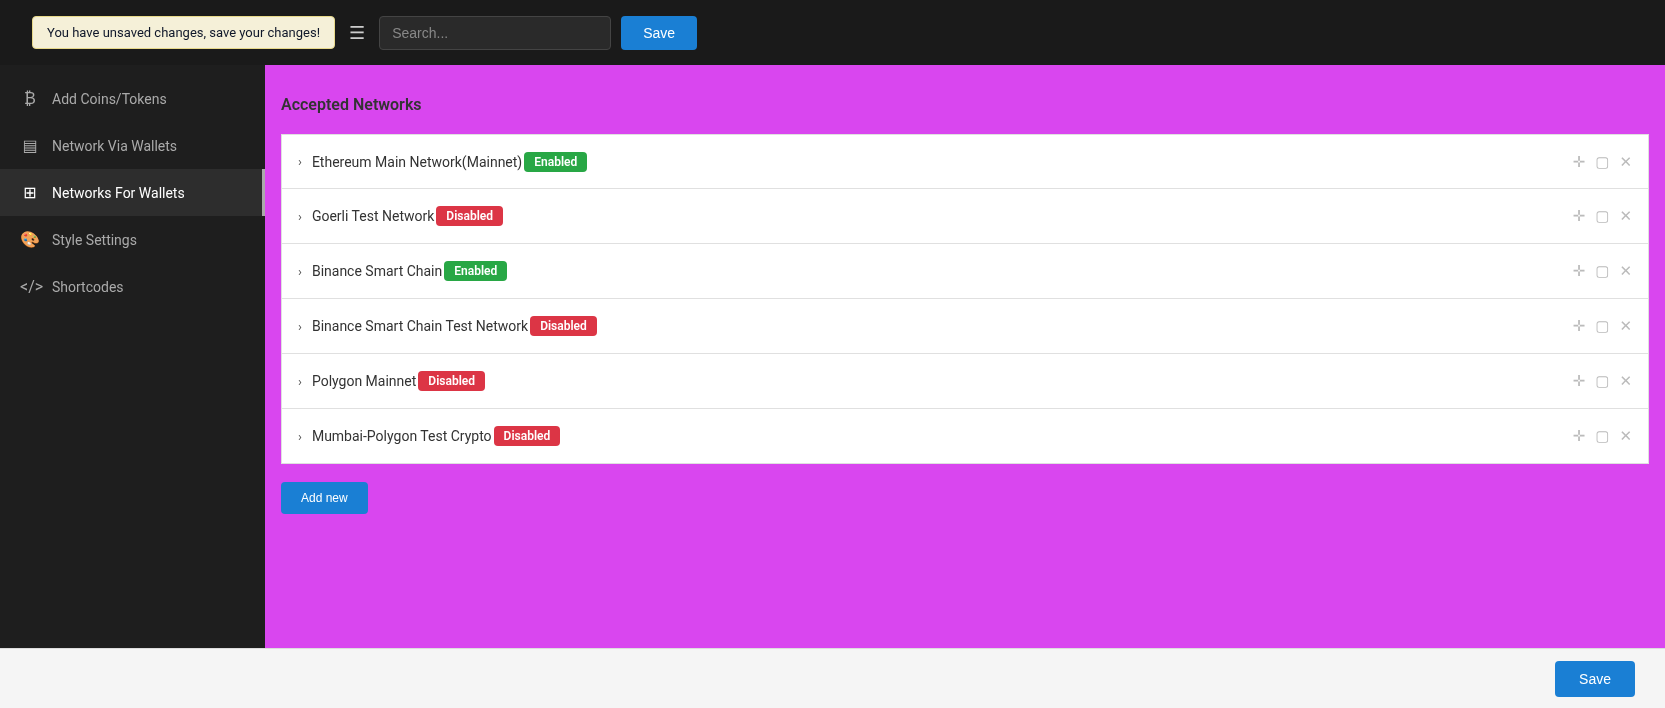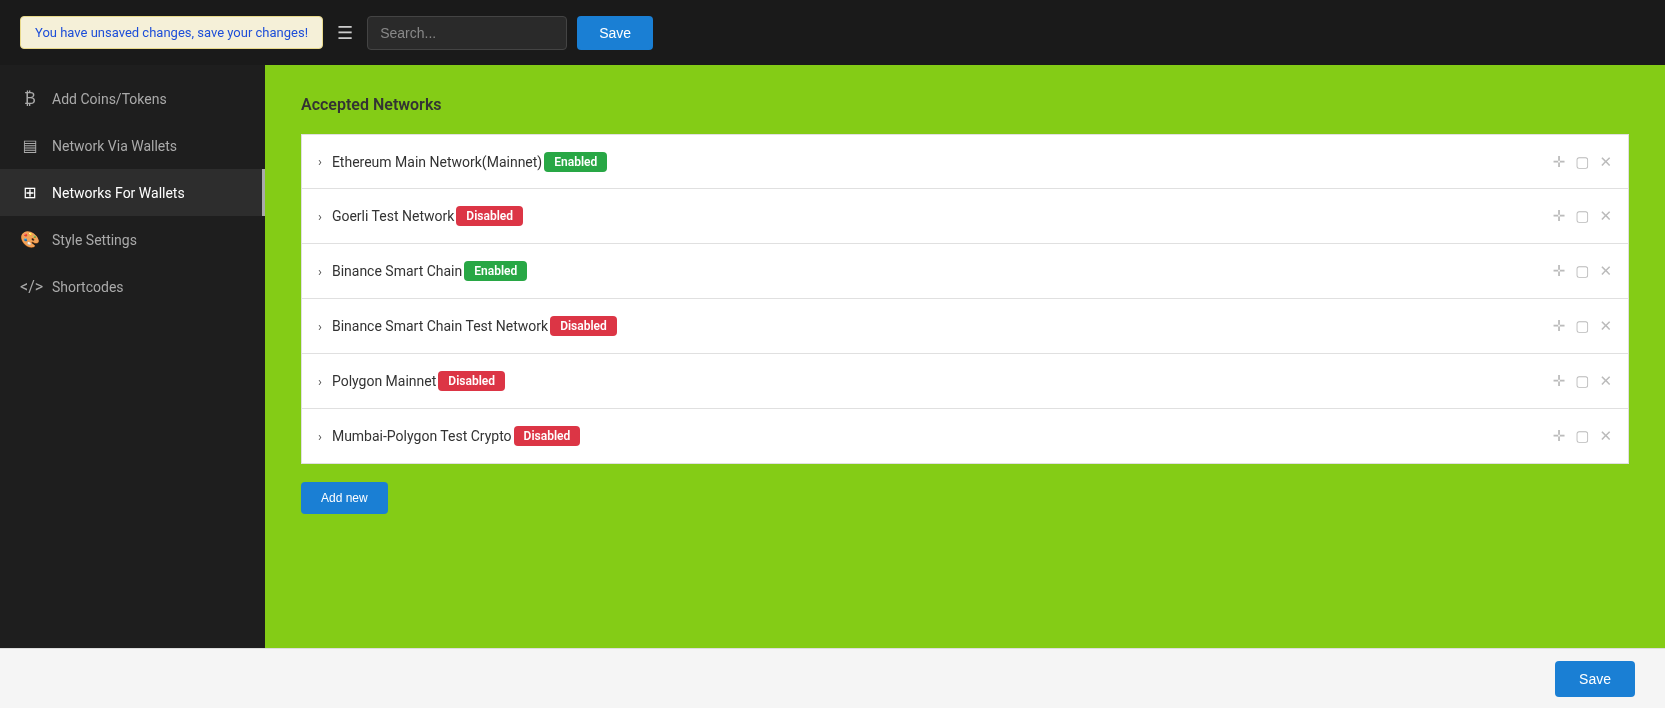--- a/index.html
+++ b/index.html
@@ -21,40 +21,41 @@
       flex: 1;
     }
     .header-right {
       display: flex;
       align-items: center;
       gap: 10px;
     }
     .unsaved-notice {
       background: #f5f0d8;
       border: 1px solid #e8d98a;
-      color: #1d4ed8;
+      color: #0f172a;
       padding: 8px 14px;
       border-radius: 4px;
       font-size: 13px;
       white-space: nowrap;
+      margin-left: 12px;
     }
     .list-icon {
       color: #ccc;
       font-size: 18px;
       cursor: pointer;
       padding: 4px;
     }
     .search-input {
       background: #2a2a2a;
       border: 1px solid #444;
       color: #ccc;
       padding: 8px 12px;
       border-radius: 4px;
       font-size: 14px;
-      width: 200px;
+      width: 232px;
       outline: none;
     }
     .search-input::placeholder { color: #888; }
     .save-btn-header {
       background: #1a7fd4;
       color: #fff;
       border: none;
       padding: 9px 22px;
       border-radius: 4px;
       font-size: 14px;
@@ -101,23 +102,23 @@
     }
     .sidebar-icon {
       font-size: 16px;
       width: 20px;
       text-align: center;
     }
 
     
     .content {
       flex: 1;
-      background: #84cc16;
+      background: #d946ef;
       overflow-y: auto;
-      padding: 30px 36px;
+      padding: 30px 16px;
     }
     .section-title {
       font-size: 16px;
       font-weight: 600;
       color: #333;
       margin-bottom: 20px;
     }
     .networks-list {
       display: flex;
       flex-direction: column;

